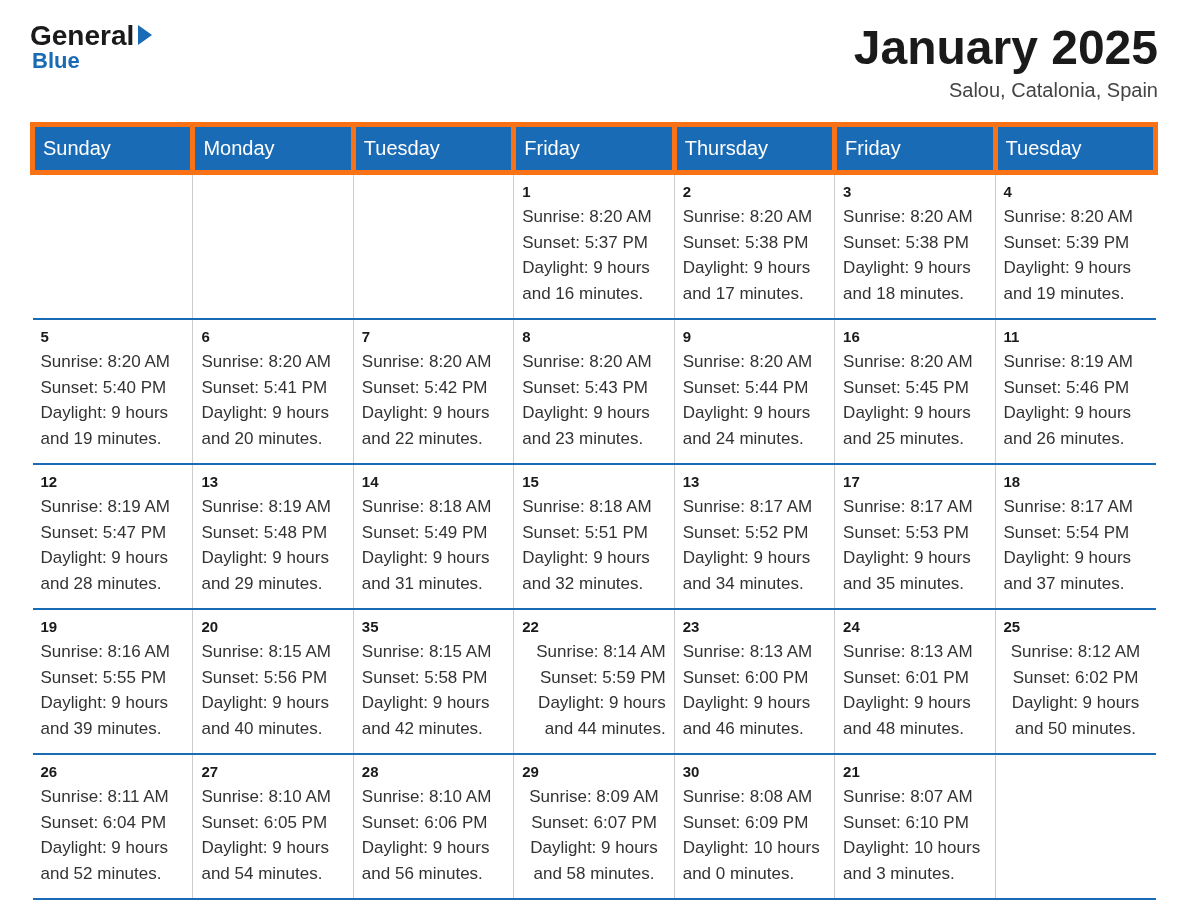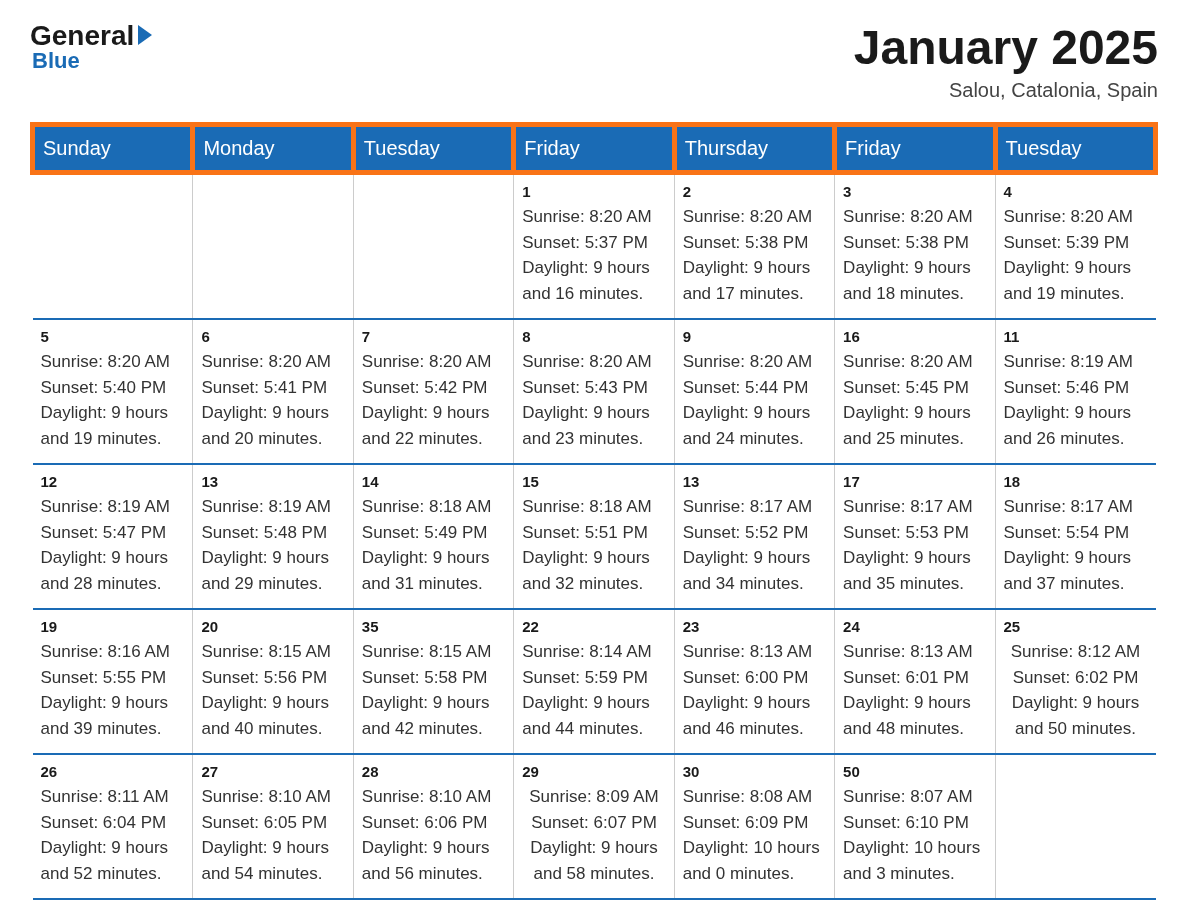--- a/index.html
+++ b/index.html
@@ -285,21 +285,21 @@
         </td>
         <td>
           <span class="day-num">35</span>
           <div class="day-info" style="white-space: pre-line;">Sunrise: 8:15 AM
 Sunset: 5:58 PM
 Daylight: 9 hours
 and 42 minutes.</div>
         </td>
         <td>
           <span class="day-num">22</span>
-          <div class="day-info" style="white-space: pre-line;">Sunrise: 8:14 AM
+          <div class="day-info" style="white-space: pre-line; text-align: right;">Sunrise: 8:14 AM
 Sunset: 5:59 PM
 Daylight: 9 hours
 and 44 minutes.</div>
         </td>
         <td>
           <span class="day-num">23</span>
           <div class="day-info" style="white-space: pre-line;">Sunrise: 8:13 AM
 Sunset: 6:00 PM
 Daylight: 9 hours
 and 46 minutes.</div>
@@ -349,21 +349,21 @@
 and 58 minutes.</div>
         </td>
         <td>
           <span class="day-num">30</span>
           <div class="day-info" style="white-space: pre-line;">Sunrise: 8:08 AM
 Sunset: 6:09 PM
 Daylight: 10 hours
 and 0 minutes.</div>
         </td>
         <td>
-          <span class="day-num">50</span>
+          <span class="day-num">21</span>
           <div class="day-info" style="white-space: pre-line;">Sunrise: 8:07 AM
 Sunset: 6:10 PM
 Daylight: 10 hours
 and 3 minutes.</div>
         </td>
         <td class="empty-cell"></td>
       </tr>
     </tbody>
 </table>
 

